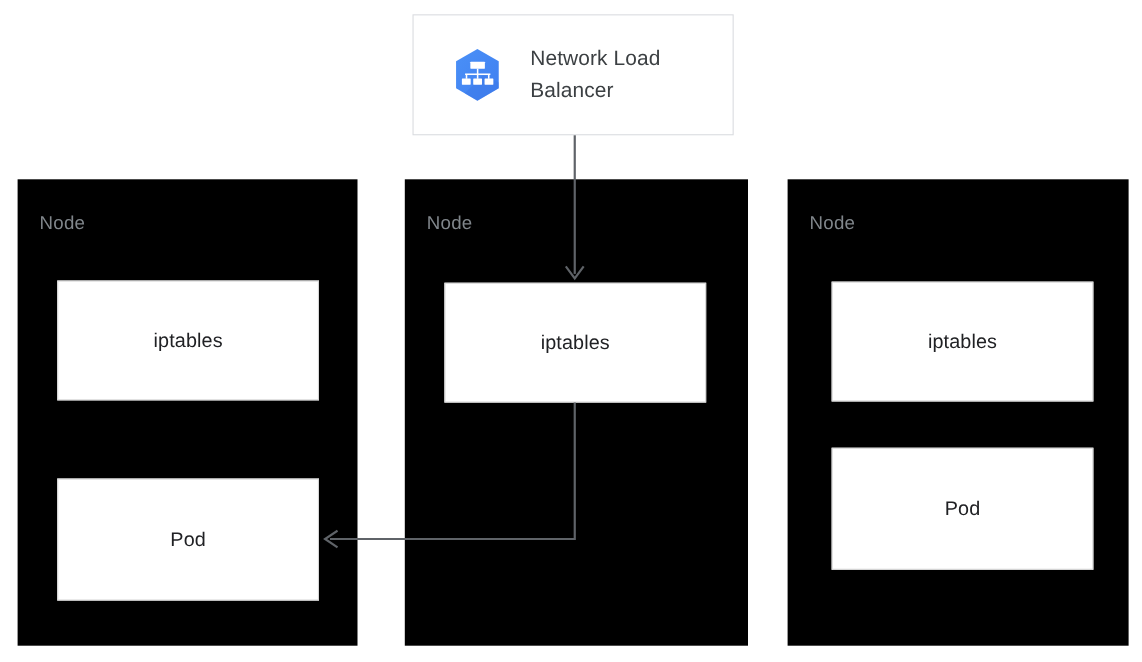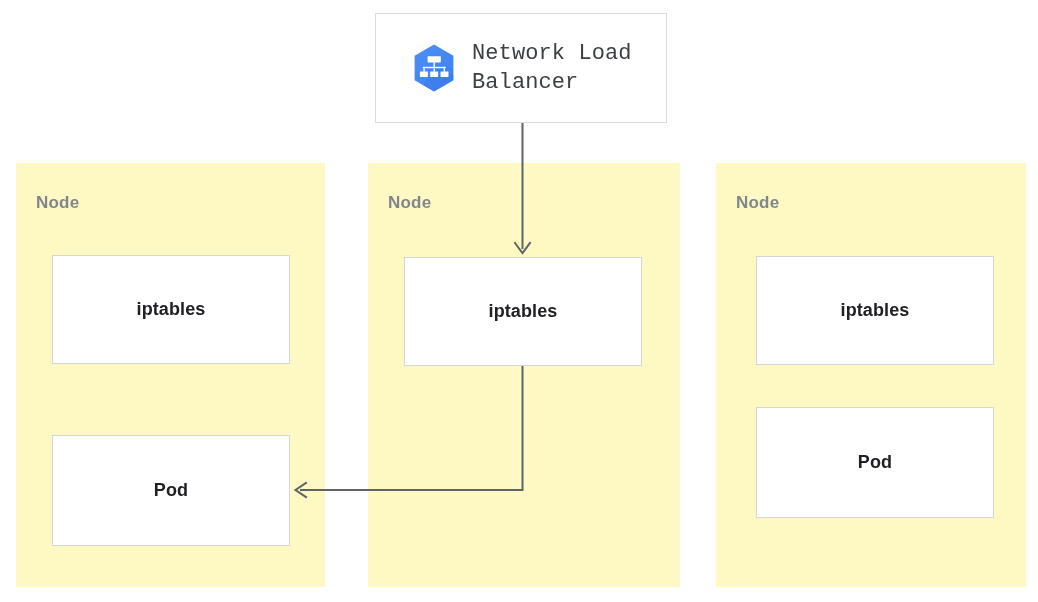--- a/index.html
+++ b/index.html
@@ -33,37 +33,35 @@
     align-items: center;
     padding-left: 32px;
   }
   .lb-icon {
     width: 52px;
     height: 52px;
     flex: 0 0 52px;
     display: block;
   }
   .lb-label {
-    margin-left: 12px;
-    font-size: 22px;
+    margin-left: 22px;
+    font-size: 19px;
     line-height: 29px;
     color: #3c4043;
     letter-spacing: 0.1px;
     max-width: 168px;
-    font-family: Liberation Mono, monospace;
   }
 
   
   .node {
     position: absolute;
     top: 163px;
     height: 424px;
-    background: #fef9c3;
+    background: #000000;
     box-sizing: border-box;
-    font-weight: bold;
   }
   #node-0 { left: 16px;  width: 309px; }
   #node-1 { left: 368px; width: 312px; }
   #node-2 { left: 716px; width: 310px; }
 
   .node-label {
     position: absolute;
     left: 20px;
     top: 30px;
     font-size: 17px;

